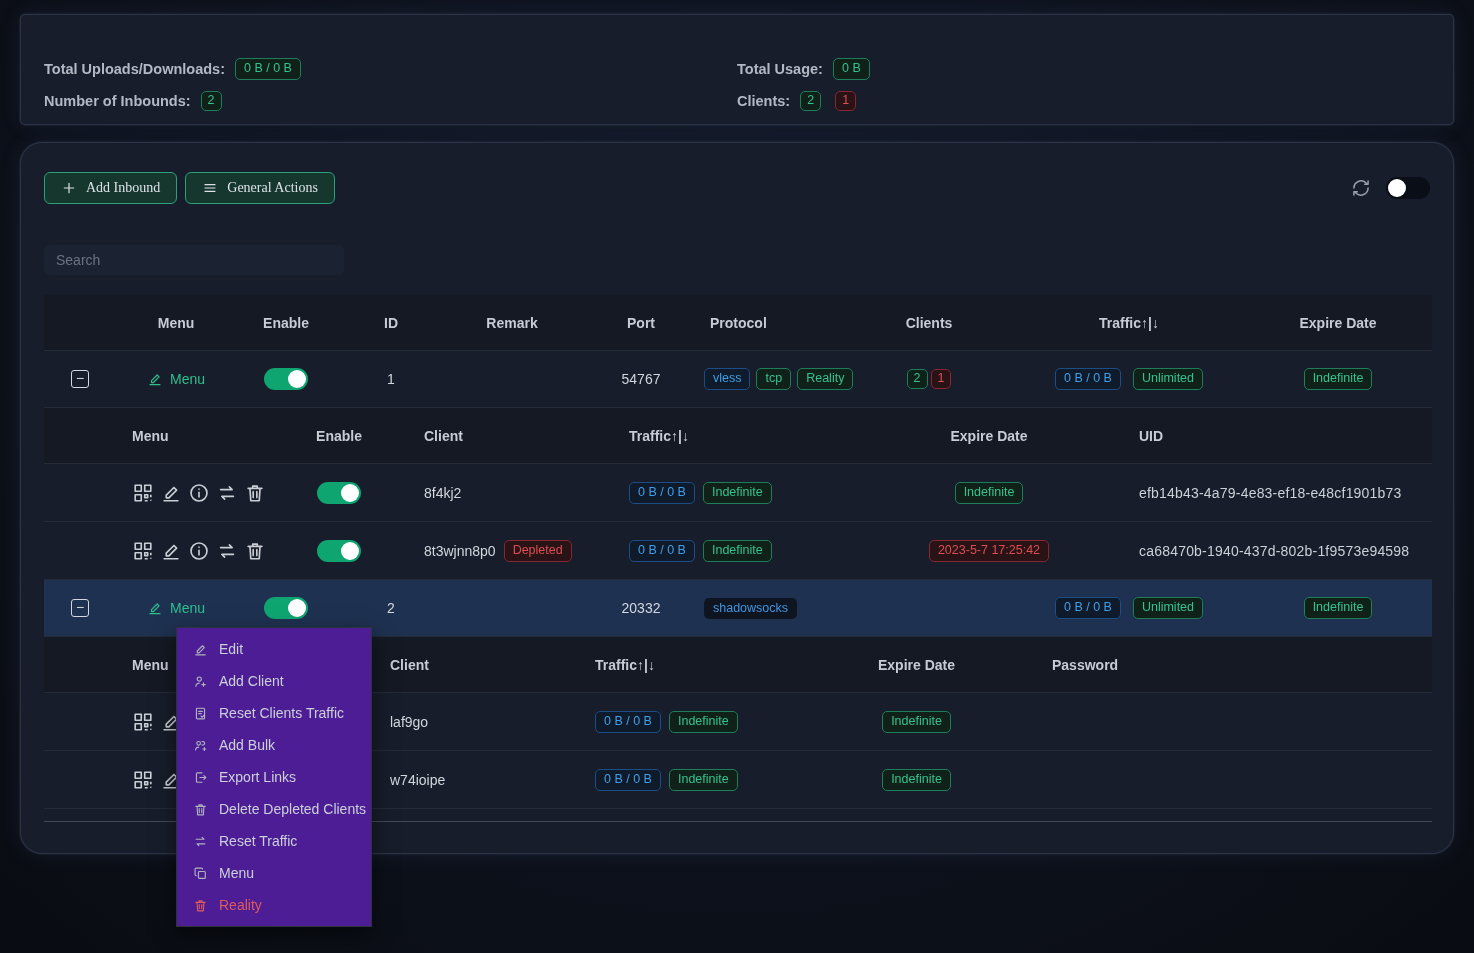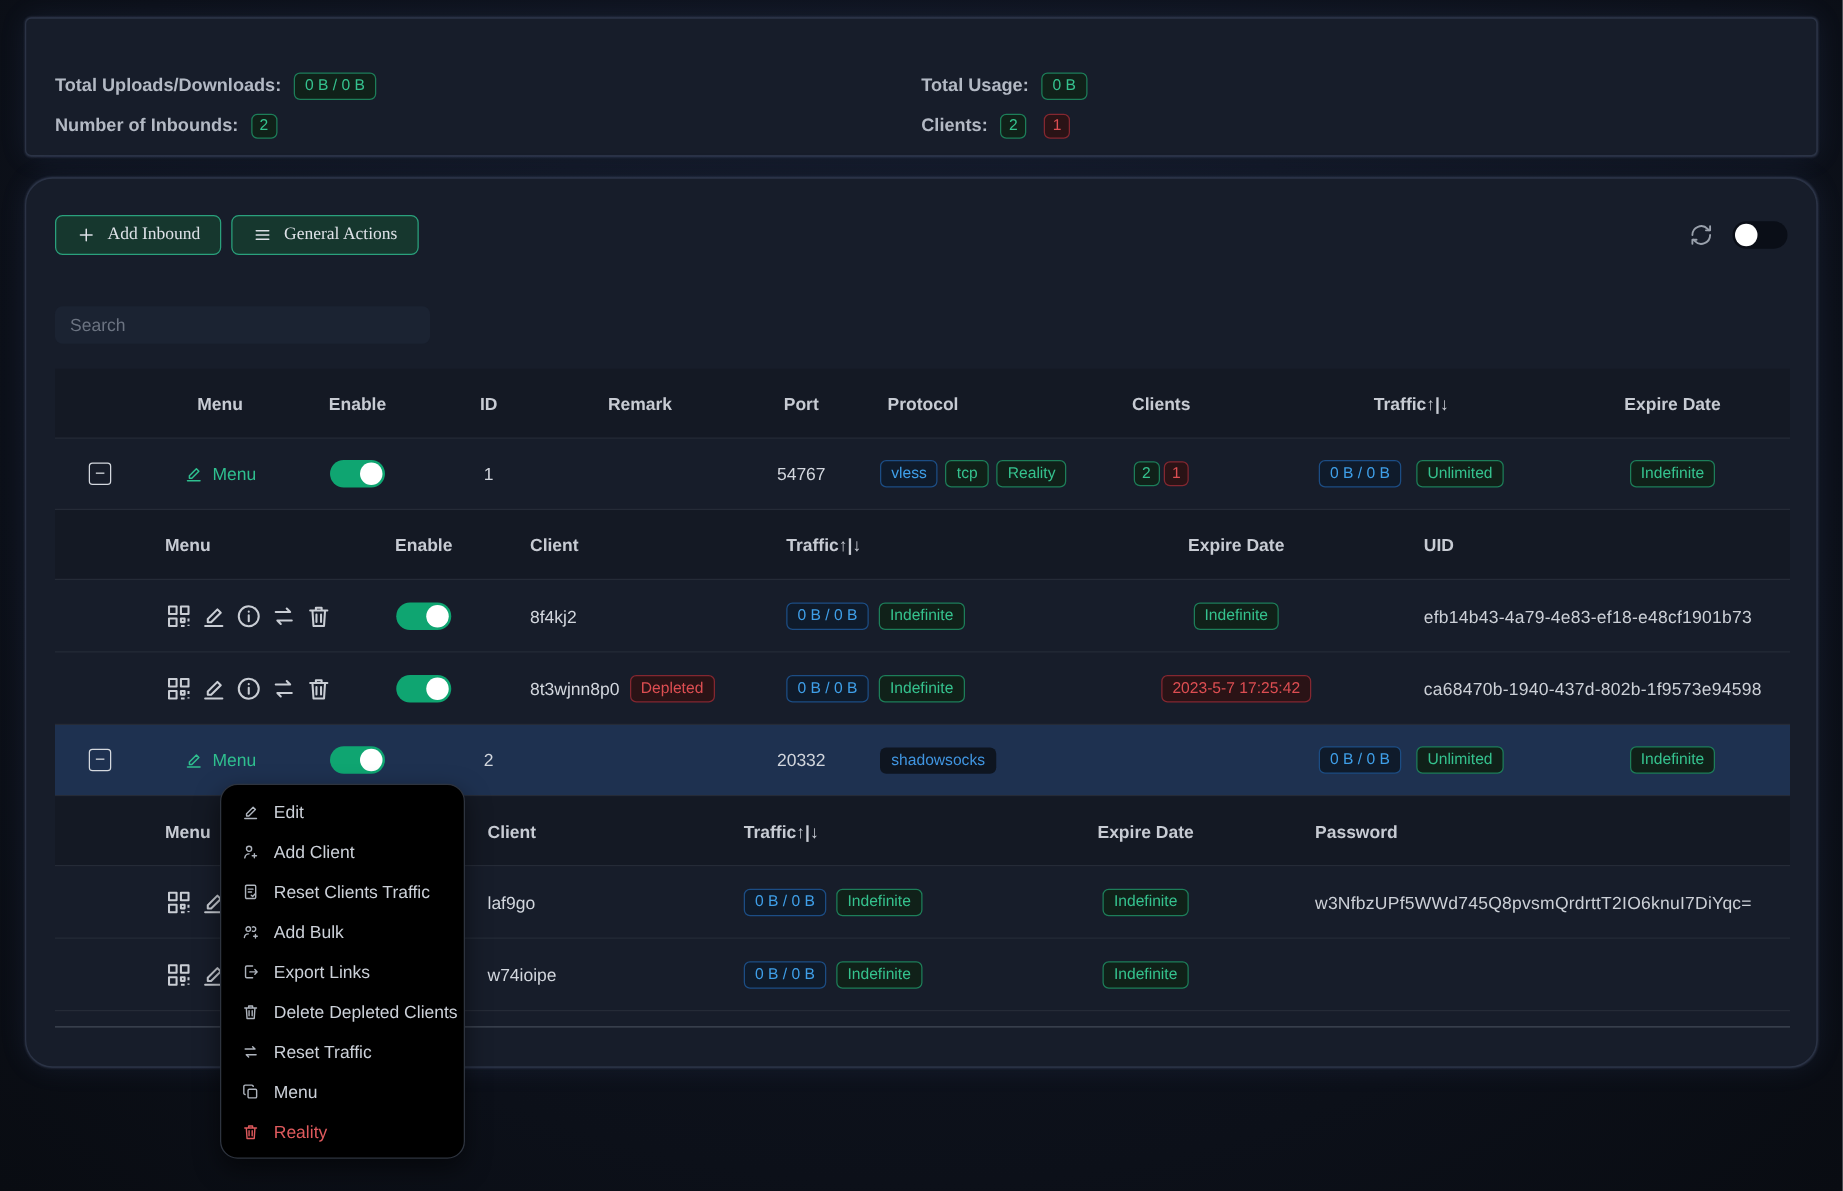--- a/index.html
+++ b/index.html
@@ -81,21 +81,21 @@
   .icon-btn { width:22px; height:22px; cursor:pointer; color:#c9cdd4; }
   .ic { width:20px; height:20px; display:block; }
   .ic16 { width:16px; height:16px; display:block; }
   .ic15 { width:15px; height:15px; display:block; }
 
   .tbl-footer { height:13px; border-bottom:1px solid #434a57; }
 
   
   .context-menu {
     position:absolute; left:155px; top:484px; width:196px; z-index:20;
-    background:#000000; border:1px solid #2e343f; border-radius:14px; padding:5px 4px;
+    background:#4c1d95; border:1px solid #2e343f; border-radius:0; padding:5px 4px;
     box-shadow:0 8px 20px rgba(0,0,0,0.5);
   }
   .cm-item {
     height:32px; display:flex; align-items:center; gap:11px; padding:0 12px;
     color:#ccd1d9; font-size:14px; border-radius:4px; cursor:pointer; white-space:nowrap;
   }
   .cm-ic { color:#aeb4bd; display:flex; }
   .cm-danger, .cm-danger .cm-ic { color:#df5a5d; }
 </style>
 </head>
@@ -393,21 +393,20 @@
           </svg>
       </div>
       <div class="cell pl16 cell-text">laf9go</div>
       <div class="cell pl6 gap8">
         <span class="badge b-blue">0 B / 0 B</span>
         <span class="badge b-green">Indefinite</span>
       </div>
       <div class="cell c-center">
           <span class="badge b-green">Indefinite</span>
         </div>
-      <div class="cell pl8 mono-text">w3NfbzUPf5WWd745Q8pvsmQrdrttT2IO6knuI7DiYqc=</div>
     </div>
 
     <div class="g-sub2 tr-sub">
       <div class="cell"></div>
       <div class="cell pl16 icon-row">
         <svg class="icon-btn" viewBox="0 0 24 24">
             <use href="#i-qr"></use>
           </svg>
         <svg class="icon-btn" viewBox="0 0 24 24">
             <use href="#i-pencil"></use>

